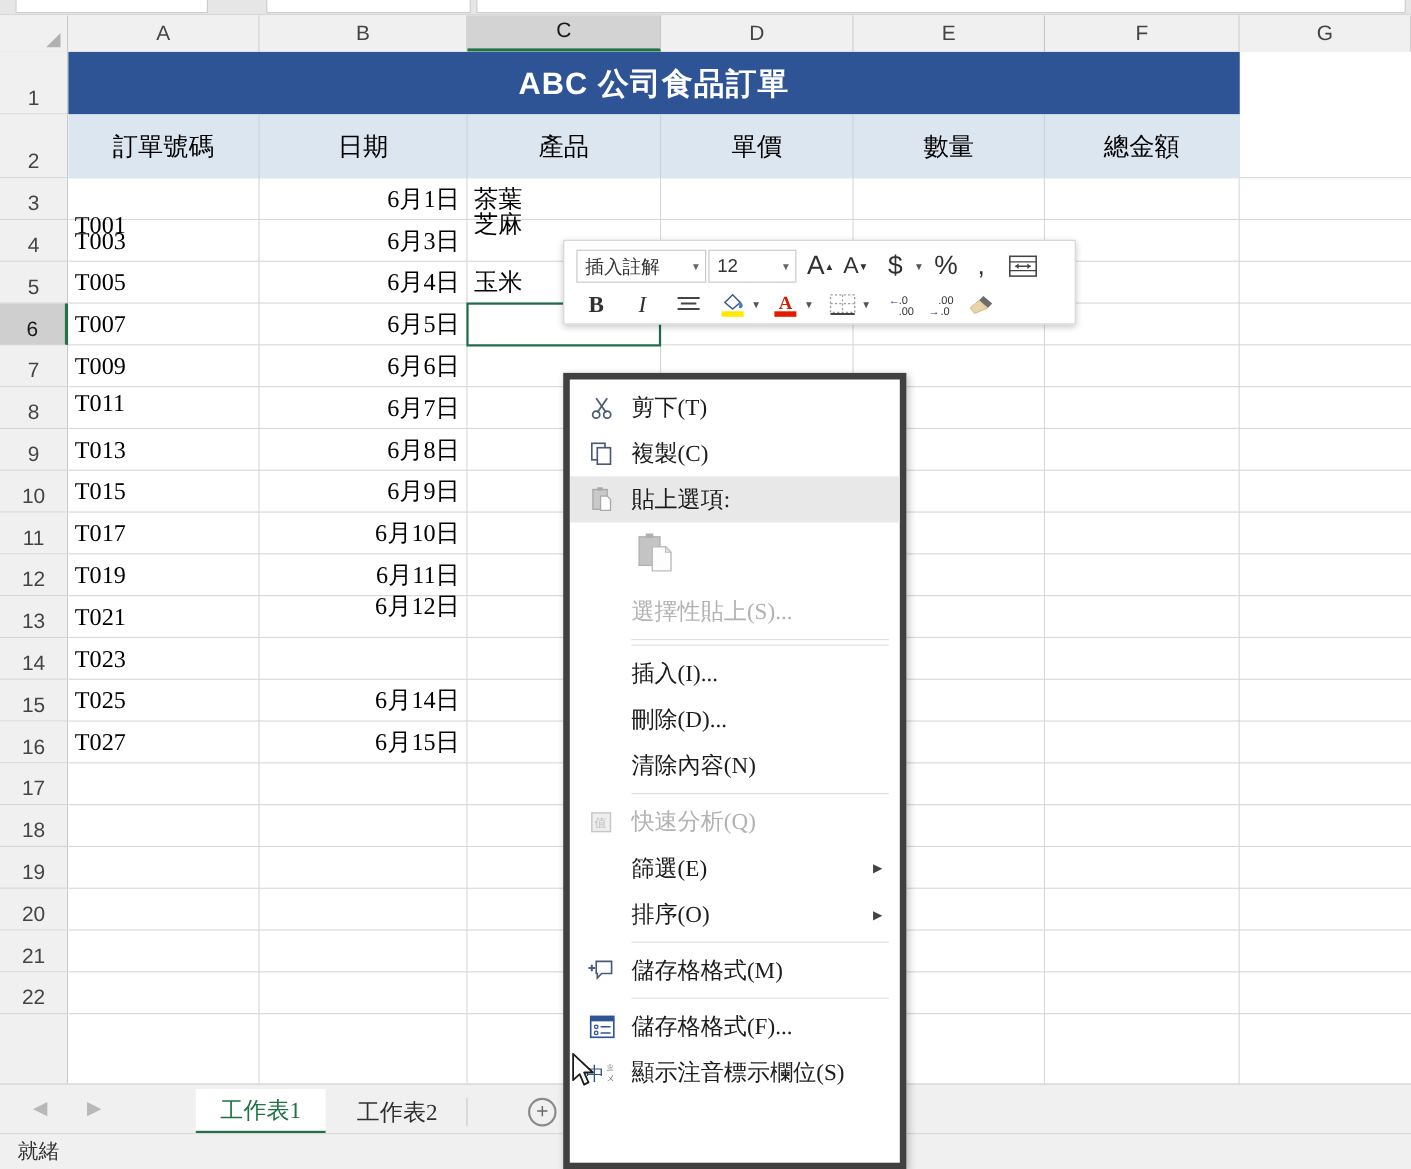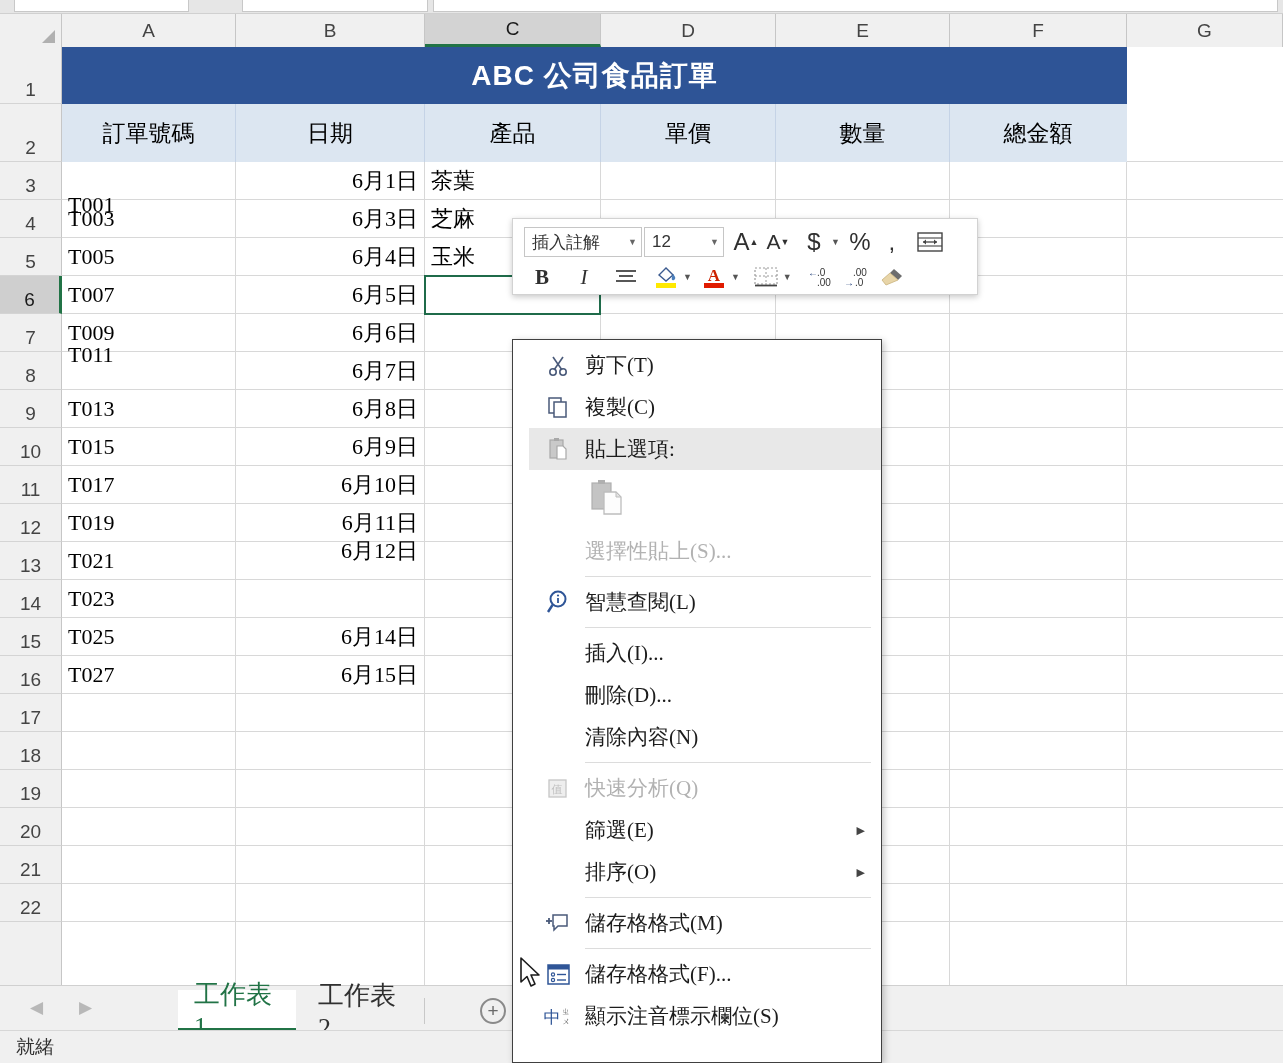--- a/index.html
+++ b/index.html
@@ -116,21 +116,21 @@
     position: absolute; left: 0; bottom: 33px; width: 1283px; height: 45px;
     background: #f0f0f0; border-top: 1px solid #d0d0d0;
   }
   .navarrows {
     position: absolute; left: 30px; top: 11px; display: flex; gap: 36px;
     color: #b8b8b8; font-size: 17px;
   }
   .tab {
     position: absolute; top: 4px; height: 41px;
     display: flex; align-items: center; justify-content: center;
-    font-size: 26px; padding: 0 16px;
+    font-size: 21px; padding: 0 16px;
     font-family: "Liberation Serif", serif;
   }
   .tab.active {
     background: #ffffff; color: #217346;
     border-bottom: 3px solid #217346;
   }
   .tab.inactive { color: #303030; }
   .tab-div { position: absolute; top: 12px; width: 1px; height: 26px; background: #c8c8c8; }
   .addsheet {
     position: absolute; top: 12px; width: 26px; height: 26px;
@@ -166,25 +166,25 @@
   .mt-btn {
     height: 30px; min-width: 28px; display: flex; align-items: center;
     justify-content: center; color: #303030; position: relative;
     margin: 0 2px;
   }
   .mt-sup { font-size: 9px; vertical-align: super; }
   .mt-arrow { font-size: 9px; color: #555; margin: 0 4px 0 1px; }
 
   
   .ctxmenu {
-    position: absolute; left: 512px; top: 339px; width: 370px;
-    background: #ffffff; border: 1px solid #404040;
+    position: absolute; left: 512px; top: 339px; width: 312px;
+    background: #ffffff; border: 6px solid #404040;
     box-shadow: 2px 2px 7px rgba(0,0,0,0.24);
     z-index: 20;
-    padding: 4px 0 0 16px;
+    padding: 4px 0 0 0;
     overflow: hidden;
     height: 724px;
   }
   .ctx-item {
     position: relative; height: 42px; display: flex; align-items: center;
     font-size: 21px; color: #1c1c1c;
     font-family: "Liberation Serif", serif;
   }
   .ctx-item.disabled { color: #b2b2b2; }
   .ctx-item.highlight { background: #d5d5d5; }
@@ -294,21 +294,21 @@
     <div class="hdr-cell" style="left:539px;top:57px; width:174px; height:58px;">單價</div>
     <div class="hdr-cell" style="left:714px;top:57px; width:173px; height:58px;">數量</div>
     <div class="hdr-cell" style="left:888px;top:57px; width:176px; height:58px;">總金額</div>
     <div class="hdr-cell" style="left:363px;top:57px; width:175px; height:58px;">產品</div>
 
     <div class="cell left" style="left:0; top:115px; width:173px; height:38px;margin-top:24px;">T001</div>
     <div class="cell left" style="left:0; top:153px; width:173px; height:38px;">T003</div>
     <div class="cell left" style="left:0; top:191px; width:173px; height:38px;">T005</div>
     <div class="cell left" style="left:0; top:229px; width:173px; height:38px;">T007</div>
     <div class="cell left" style="left:0; top:267px; width:173px; height:38px;">T009</div>
-    <div class="cell left" style="left:0; top:289px; width:173px; height:38px;">T011</div>
+    <div class="cell left" style="left:0; top:301px; width:173px; height:38px;">T011</div>
     <div class="cell left" style="left:0; top:343px; width:173px; height:38px;">T013</div>
     <div class="cell left" style="left:0; top:381px; width:173px; height:38px;">T015</div>
     <div class="cell left" style="left:0; top:419px; width:173px; height:38px;">T017</div>
     <div class="cell left" style="left:0; top:457px; width:173px; height:38px;">T019</div>
     <div class="cell left" style="left:0; top:495px; width:173px; height:38px;">T021</div>
     <div class="cell left" style="left:0; top:533px; width:173px; height:38px;">T023</div>
     <div class="cell left" style="left:0; top:571px; width:173px; height:38px;">T025</div>
     <div class="cell left" style="left:0; top:609px; width:173px; height:38px;">T027</div>
 
     <div class="cell right" style="left:174px; top:115px; width:188px; height:38px;">6月1日</div>
@@ -319,21 +319,21 @@
     <div class="cell right" style="left:174px; top:305px; width:188px; height:38px;">6月7日</div>
     <div class="cell right" style="left:174px; top:343px; width:188px; height:38px;">6月8日</div>
     <div class="cell right" style="left:174px; top:381px; width:188px; height:38px;">6月9日</div>
     <div class="cell right" style="left:174px; top:419px; width:188px; height:38px;">6月10日</div>
     <div class="cell right" style="left:174px; top:457px; width:188px; height:38px;">6月11日</div>
     <div class="cell right" style="left:174px; top:485px; width:188px; height:38px;">6月12日</div>
     <div class="cell right" style="left:174px; top:571px; width:188px; height:38px;">6月14日</div>
     <div class="cell right" style="left:174px; top:609px; width:188px; height:38px;">6月15日</div>
 
     <div class="cell left" style="left:363px; top:115px; width:175px; height:38px;">茶葉</div>
-    <div class="cell left" style="left:363px; top:153px; width:175px; height:38px;">芝麻</div>
+    <div class="cell left" style="left:363px; top:138px; width:175px; height:38px;">芝麻</div>
     <div class="cell left" style="left:363px; top:191px; width:175px; height:38px;">玉米</div>
 
     <div class="sel-cell" style="left:362px; top:228px; width:177px; height:40px;"></div>
   </div>
 
   <div class="minitool">
     <div class="mt-row mt-row1">
       <div class="mt-combo mt-fontname">
         <span>插入註解</span>
         <span class="mt-caret">▼</span>
@@ -466,31 +466,20 @@
         </svg>
       </span>
     </div>
 
     <div class="ctx-item disabled">
       <span class="ctx-label">選擇性貼上(S)...</span>
     </div>
 
     <div class="ctx-sep"></div>
 
-    <div class="ctx-item">
-      <span class="ctx-ico">
-        <svg width="26" height="26" viewBox="0 0 26 26">
-          <circle cx="13" cy="10" r="7.5" fill="#fff" stroke="#2f5597" stroke-width="2"></circle>
-          <line x1="7.5" y1="16" x2="3" y2="23" stroke="#2f5597" stroke-width="2.4"></line>
-          <circle cx="13" cy="6.5" r="1.1" fill="#2f5597"></circle>
-          <line x1="13" y1="9" x2="13" y2="14" stroke="#2f5597" stroke-width="1.8"></line>
-        </svg>
-      </span>
-      <span class="ctx-label">智慧查閱(L)</span>
-    </div>
 
     <div class="ctx-sep"></div>
 
     <div class="ctx-item">
       <span class="ctx-label">插入(I)...</span>
     </div>
 
     <div class="ctx-item">
       <span class="ctx-label">刪除(D)...</span>
     </div>

